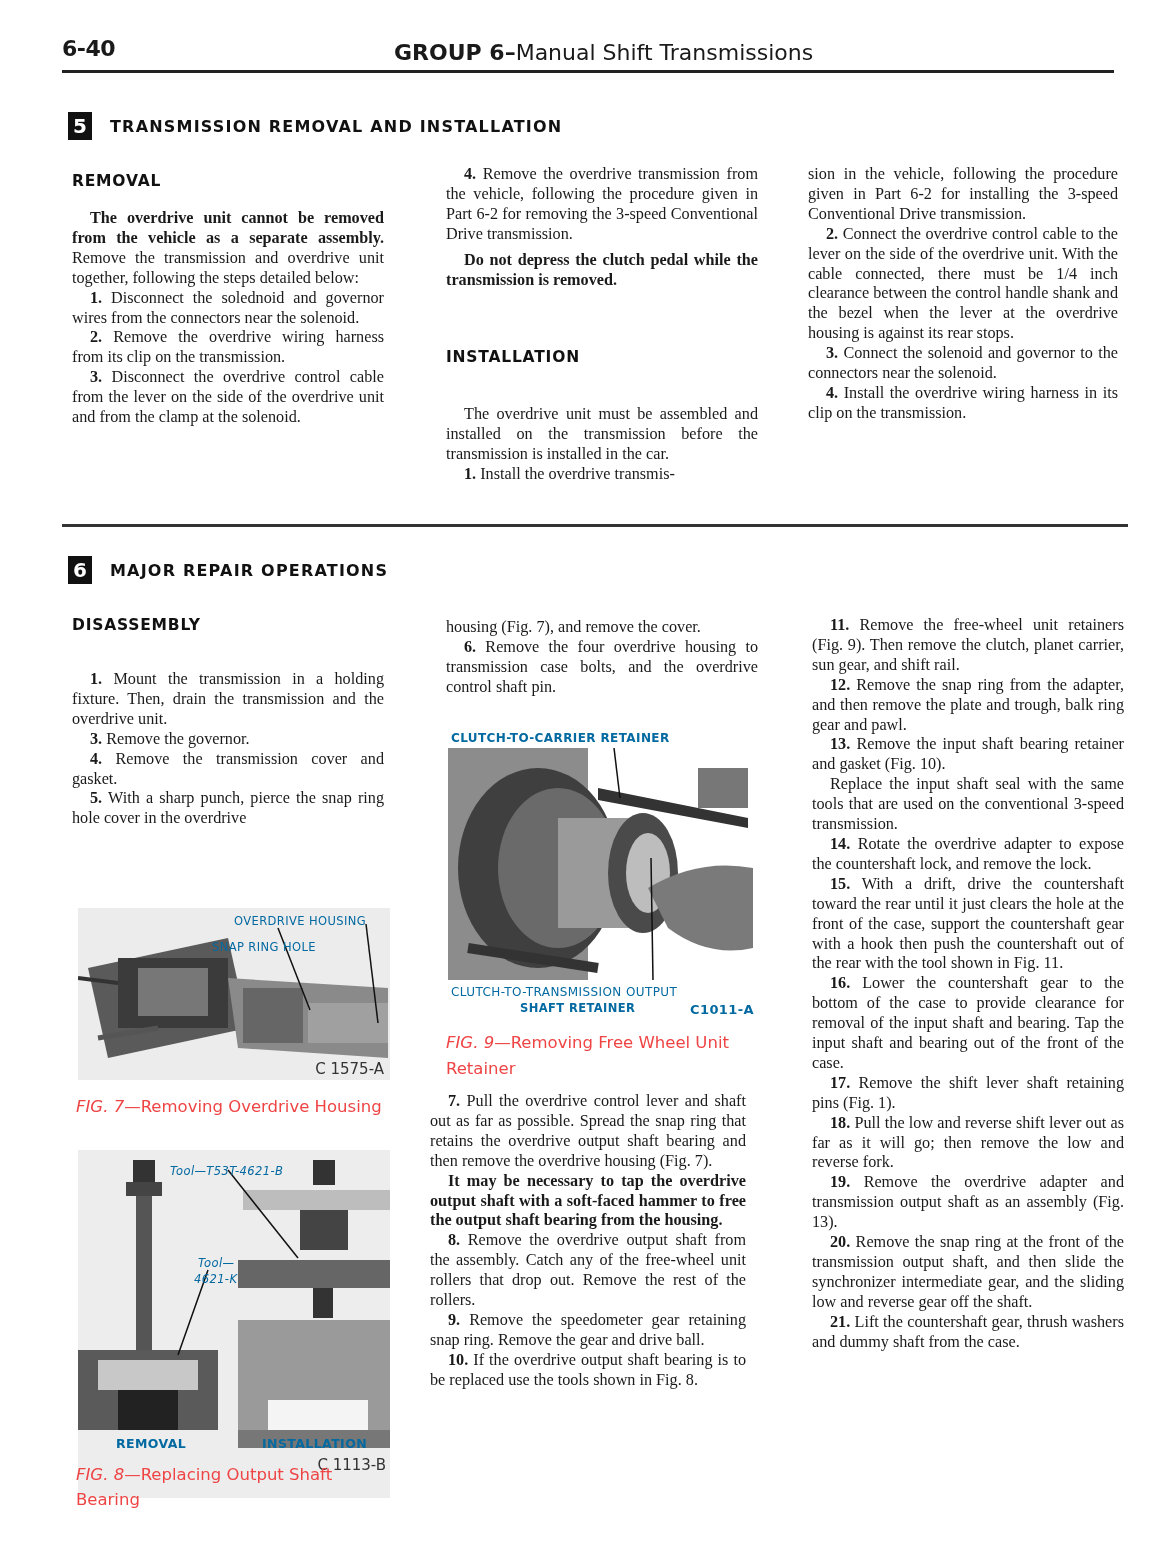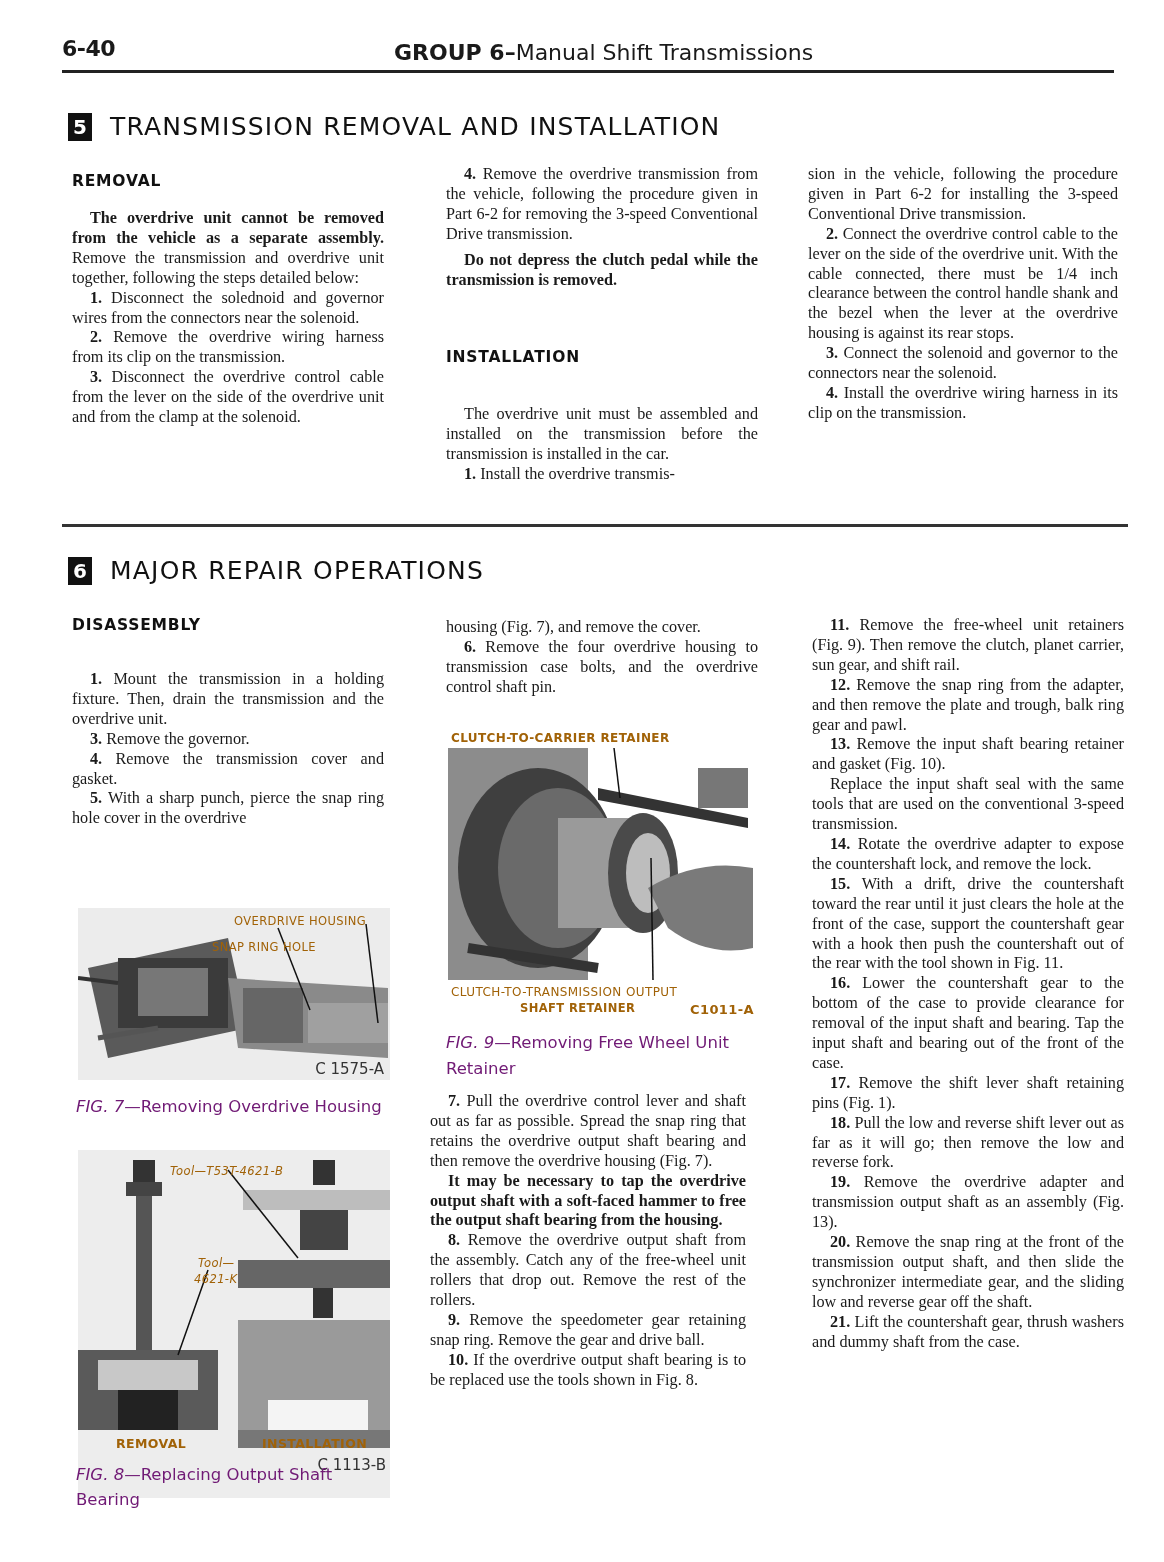--- a/index.html
+++ b/index.html
@@ -8,37 +8,37 @@
   .serif { font-family: "Liberation Serif", "DejaVu Serif", serif; }
 
   .page-header { position: absolute; left: 62px; top: 32px; width: 1056px; height: 40px; }
   .page-num { position: absolute; left: 0; top: 4px; font-size: 22px; font-weight: bold; letter-spacing: -0.5px; }
   .page-group { position: absolute; left: 332px; top: 8px; font-size: 22px; }
   .page-group b { font-weight: bold; }
   .header-rule { position: absolute; left: 62px; top: 70px; width: 1052px; height: 3px; background: #222; }
 
   .section-head { position: absolute; display: flex; align-items: center; }
   .sec-badge { width: 24px; height: 28px; background: #111; color: #fff; font-weight: bold; font-size: 20px; display: flex; align-items: center; justify-content: center; margin-right: 18px; }
-  .sec-title { font-size: 25px; font-weight: normal; letter-spacing: 1.2px; color: #111; }
+  .sec-title { font-size: 16px; font-weight: bold; letter-spacing: 1.2px; color: #111; }
 
   .subhead { position: absolute; font-size: 15.5px; font-weight: bold; letter-spacing: 0.8px; color: #111; }
 
   .col { position: absolute; font-size: 16.2px; line-height: 19.9px; text-align: justify; }
   .col p { margin: 0; text-indent: 18px; }
   .col p.b { font-weight: bold; }
   .col p .n { font-weight: bold; }
   .col p.noind { text-indent: 0; }
 
   .divider { position: absolute; left: 62px; top: 524px; width: 1066px; height: 3px; background: #333; }
 
   .figure { position: absolute; background: #f4f4f4; overflow: hidden; }
-  .fig-label { position: absolute; font-size: 11.5px; color: #a16207; letter-spacing: 0.4px; white-space: nowrap; }
+  .fig-label { position: absolute; font-size: 11.5px; color: #0369a1; letter-spacing: 0.4px; white-space: nowrap; }
   .fig-label.bold { font-weight: bold; font-size: 12.5px; }
   .fig-code { position: absolute; font-size: 15px; color: #333; text-align: center; }
-  .caption { position: absolute; font-size: 16.5px; line-height: 30px; color: #701a75; }
+  .caption { position: absolute; font-size: 16.5px; line-height: 30px; color: #ef4444; }
   .caption i { font-style: italic; }
 </style>
 </head>
 <body>
 
 <div class="page-header sans">
   <span class="page-num">6-40</span>
   <span class="page-group"><b>GROUP 6–</b><span>Manual Shift Transmissions</span></span>
 </div>
 <div class="header-rule"></div>

